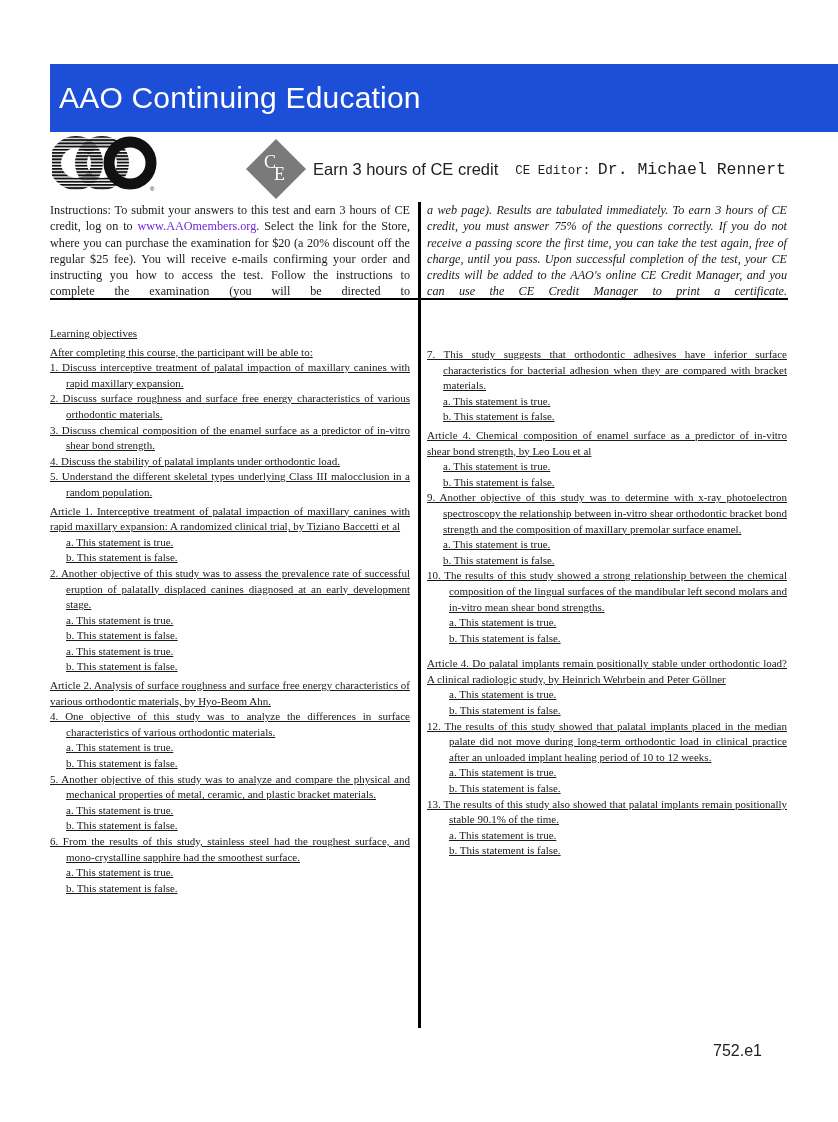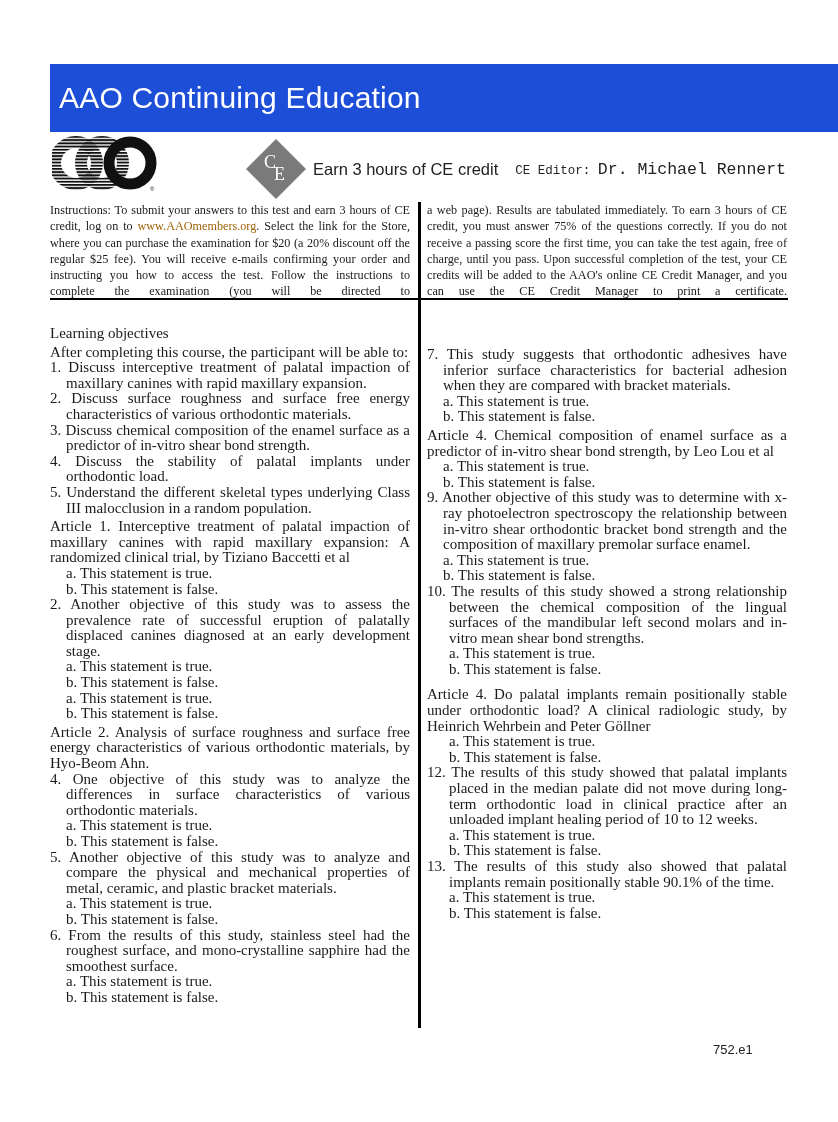--- a/index.html
+++ b/index.html
@@ -27,42 +27,42 @@
     .editor-label { font-size: 12.5px; }
     .editor-name { font-size: 16.5px; }
 
     .instructions { position: absolute; left: 50px; top: 202px; width: 738px; height: 96px; }
     .instr-col {
       position: absolute; top: 0; width: 360px; font-size: 12.2px; line-height: 16.3px;
       text-align: justify; text-align-last: justify;
     }
     .instr-col.left { left: 0; }
     .instr-col.right { left: 377px; }
-    .instr-col .last { text-align-last: left; }
-    .link { color: #a16207; }
+    .instr-col .last { text-align-last: left; font-style: italic; }
+    .link { color: #6d28d9; }
 
     .hline { position: absolute; left: 50px; top: 298px; width: 738px; height: 2px; background: #000; }
     .vline { position: absolute; left: 418px; top: 202px; width: 2.5px; height: 826px; background: #000; }
 
-    .col { position: absolute; top: 326px; width: 360px; font-size: 15px; line-height: 15.6px; }
+    .col { position: absolute; top: 326px; width: 360px; font-size: 11px; line-height: 15.6px; text-decoration: underline; }
     .col.left { left: 50px; }
     .col.right { left: 427px; top: 347px; }
 
     .section-head { margin-bottom: 3px; }
     .intro { }
     .obj { padding-left: 16px; text-indent: -16px; text-align: justify; }
     .article { margin-top: 3px; text-align: justify; }
     .q { padding-left: 16px; text-indent: -16px; text-align: justify; }
     .q.wide { padding-left: 22px; text-indent: -22px; }
     .opt { padding-left: 16px; }
     .q.wide + .opt, .opt.w { padding-left: 22px; }
 
     .page-num {
       position: absolute; left: 713px; top: 1042px;
-      font-family: "Liberation Sans", "DejaVu Sans", sans-serif; font-size: 13px; color: #222;
+      font-family: "Liberation Sans", "DejaVu Sans", sans-serif; font-size: 16px; color: #222;
     }
   </style>
 </head>
 <body>
 
 <div class="banner">
   <span>AAO Continuing Education</span>
 </div>
 
 <div class="logo-row">

